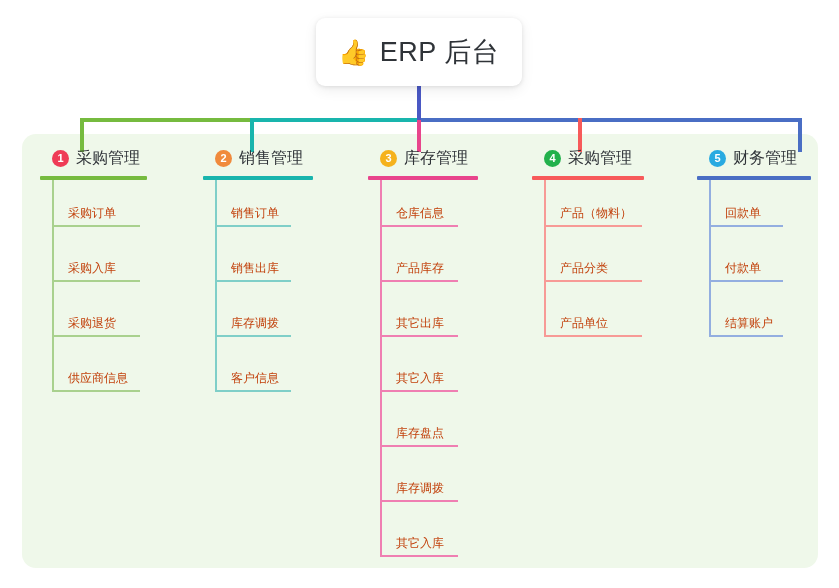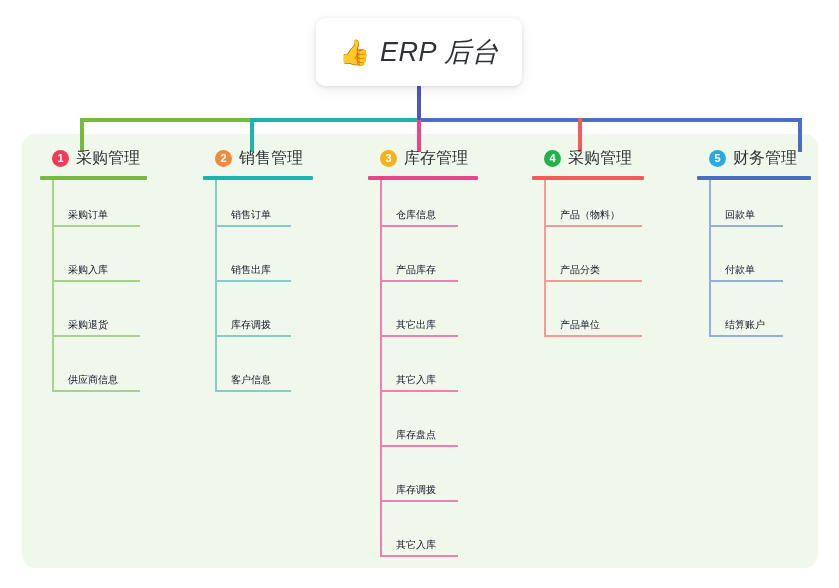--- a/index.html
+++ b/index.html
@@ -35,21 +35,20 @@
   #root-emoji {
     font-size: 25px;
     line-height: 1;
     display: block;
   }
   #root-title {
     font-size: 27px;
     color: #2f3338;
     letter-spacing: 0.5px;
     white-space: nowrap;
-    font-style: italic;
   }
 
   
   #root-stem {
     position: absolute;
     left: 417px;
     top: 86px;
     width: 4px;
     height: 34px;
     background: #4a58c4;
@@ -133,22 +132,22 @@
   }
   .item {
     position: relative;
     height: 55px;
     box-sizing: border-box;
   }
   .item-label {
     position: absolute;
     left: 28px;
     bottom: 13px;
-    font-size: 10px;
-    color: #0f172a;
+    font-size: 12px;
+    color: #c2410c;
     white-space: nowrap;
   }
   .item-rule {
     position: absolute;
     left: 12px;
     bottom: 8px;
     height: 2px;
   }
 </style>
 </head>

